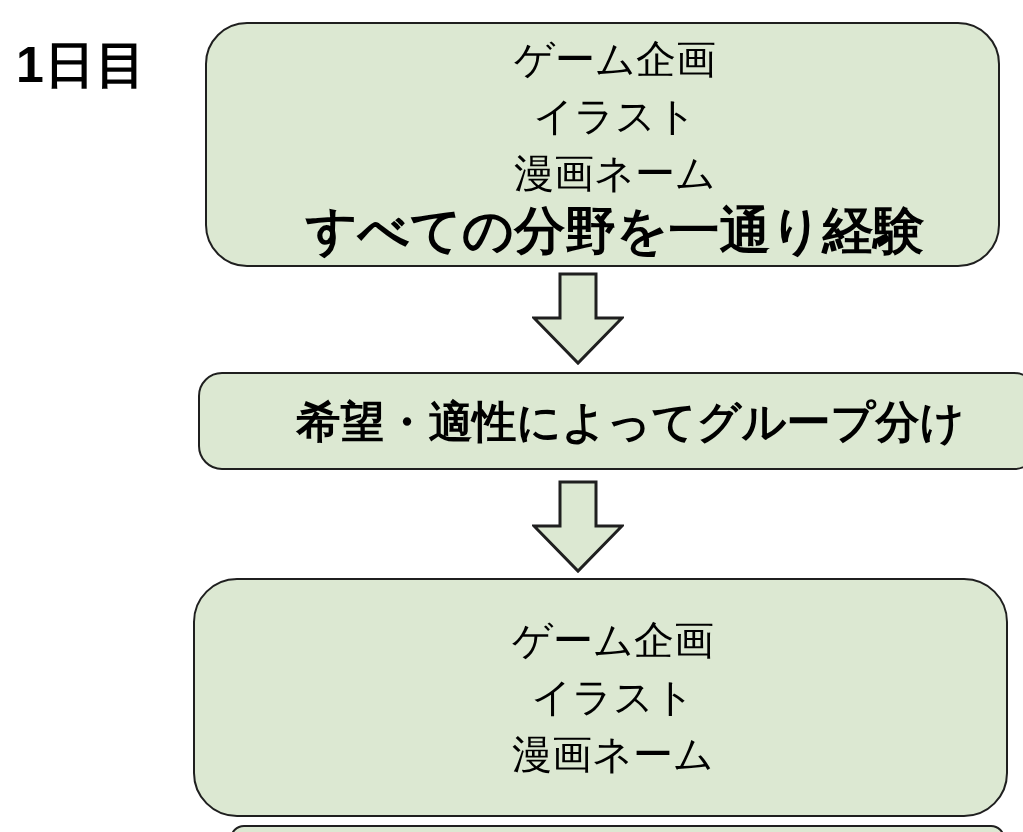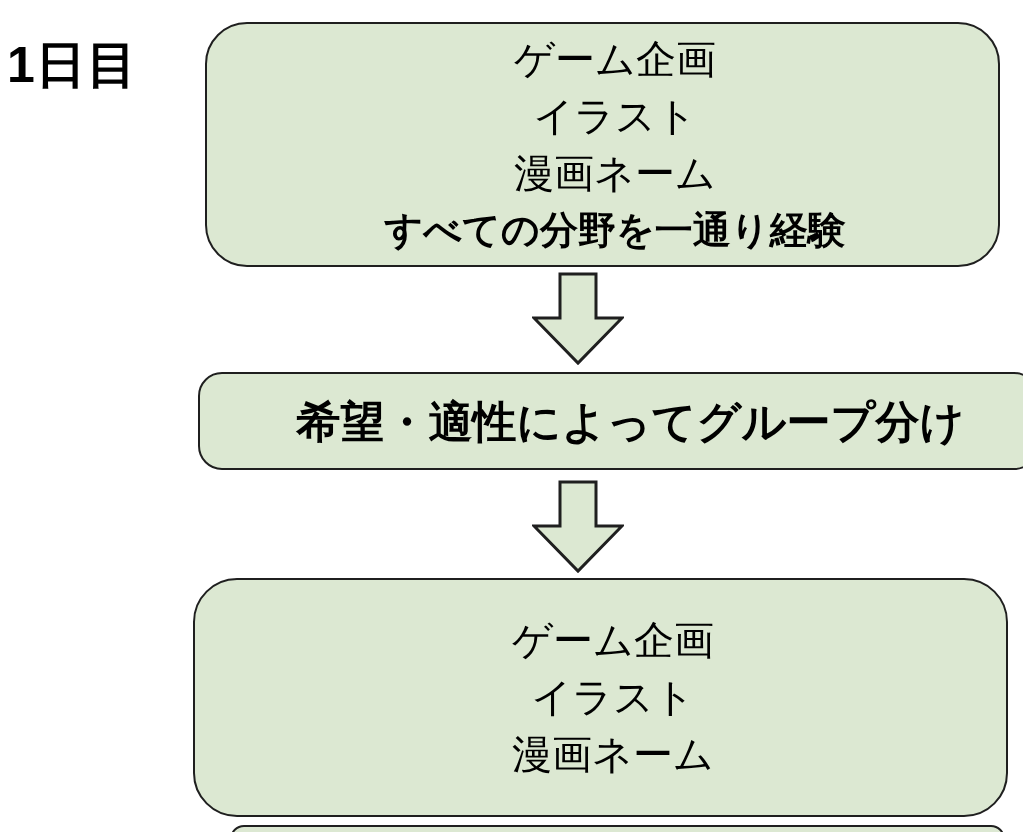--- a/index.html
+++ b/index.html
@@ -11,21 +11,21 @@
   .canvas {
     position: relative;
     width: 1023px;
     height: 832px;
     background: var(--bg, #ffffff);
     overflow: hidden;
     color: var(--text, #000000);
   }
   .day-label {
     position: absolute;
-    left: 7px;
+    left: 16px;
     width: 150px;
     font-size: 50px;
     font-weight: bold;
     letter-spacing: 1px;
     line-height: 1.1;
     color: var(--text, #000000);
   }
   .day-label.day1 { top: 38px; }
   .day-label.day2 { top: 592px; }
   .flow-box {
@@ -41,21 +41,21 @@
     padding-left: 25px;
   }
   .flow-box .line {
     font-size: 40px;
     line-height: 57px;
     font-weight: normal;
     white-space: nowrap;
   }
   .flow-box .line.strong {
     font-weight: bold;
-    font-size: 38px;
+    font-size: 51px;
   }
   .box-day1 {
     left: 205px;
     top: 22px;
     width: 795px;
     height: 245px;
     border-radius: 42px;
   }
   .box-middle {
     left: 198px;

